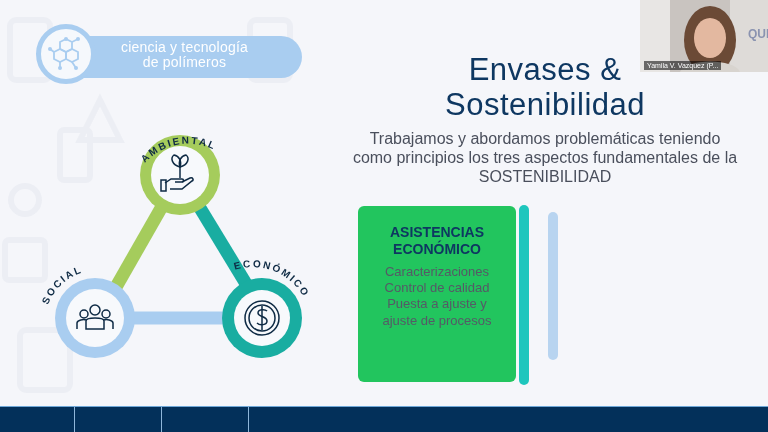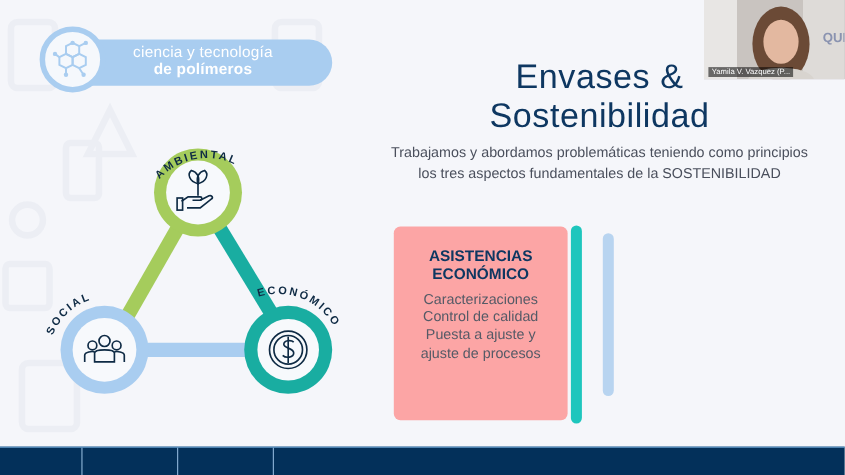--- a/index.html
+++ b/index.html
@@ -2,24 +2,24 @@
 <html><head>
 <meta charset="utf-8">
 <style>
   html,body{margin:0;padding:0;}
   body{width:768px;height:432px;overflow:hidden;background:#f4f5f9;font-family:"Liberation Sans",sans-serif;position:relative;}
   .slide{position:absolute;left:0;top:0;width:768px;height:406px;background:#f5f6fa;overflow:hidden;}
   .bg-pattern{position:absolute;left:0;top:0;width:330px;height:406px;opacity:.35;}
   .logo-pill{position:absolute;left:62px;top:36px;width:240px;height:42px;background:#a9cdf0;border-radius:22px;}
   .logo-circle{position:absolute;left:36px;top:24px;width:60px;height:60px;border-radius:50%;background:#f5f8fc;border:5px solid #a9cdf0;box-sizing:border-box;display:flex;align-items:center;justify-content:center;}
   .logo-text{position:absolute;left:121px;top:40px;color:#fff;font-size:14px;line-height:15px;letter-spacing:.2px;text-align:center;}
-  .logo-text b{font-weight:bold;display:block;}
+  .logo-text b{font-weight:normal;display:block;}
   .title{position:absolute;left:400px;top:52px;width:290px;text-align:center;color:#0e3761;font-weight:normal;font-size:31px;line-height:35px;letter-spacing:.5px;}
-  .subtitle{position:absolute;left:350px;top:129px;width:390px;text-align:center;color:#4a4f5c;font-size:13px;line-height:19px;}
-  .card{position:absolute;background:#fca5a5;border-radius:6px;}
+  .subtitle{position:absolute;left:350px;top:129px;width:390px;text-align:center;color:#4a4f5c;font-size:16px;line-height:19px;}
+  .card{position:absolute;background:#22c55e;border-radius:6px;}
   .card-a{left:358px;top:206px;width:158px;height:176px;}
   .card-b{left:548px;top:212px;width:174px;height:150px;}
   .card h3{margin:0;text-align:center;color:#0e3761;font-size:14px;font-weight:bold;line-height:17px;}
   .card ul{list-style:none;margin:6px 0 0;padding:0;text-align:center;color:#555a66;font-size:13px;line-height:16.2px;}
   .bar-teal{position:absolute;left:519px;top:205px;width:10px;height:180px;background:#1ec6bd;border-radius:5px;}
   .bar-blue{position:absolute;left:548px;top:212px;width:10px;height:148px;background:#b8d4f0;border-radius:5px;}
   .webcam{position:absolute;left:640px;top:0;width:128px;height:72px;background:#b9b4b2;overflow:hidden;}
   .webcam-name{position:absolute;left:4px;bottom:2px;background:rgba(0,0,0,.55);color:#fff;font-size:7px;padding:1px 3px;}
   .bottom-bar{position:absolute;left:0;top:406px;width:768px;height:26px;background:#03305a;border-top:1px solid #6fa8d8;box-sizing:border-box;}
   .bottom-sep{position:absolute;top:0;width:1px;height:26px;background:#8fb6da;}

